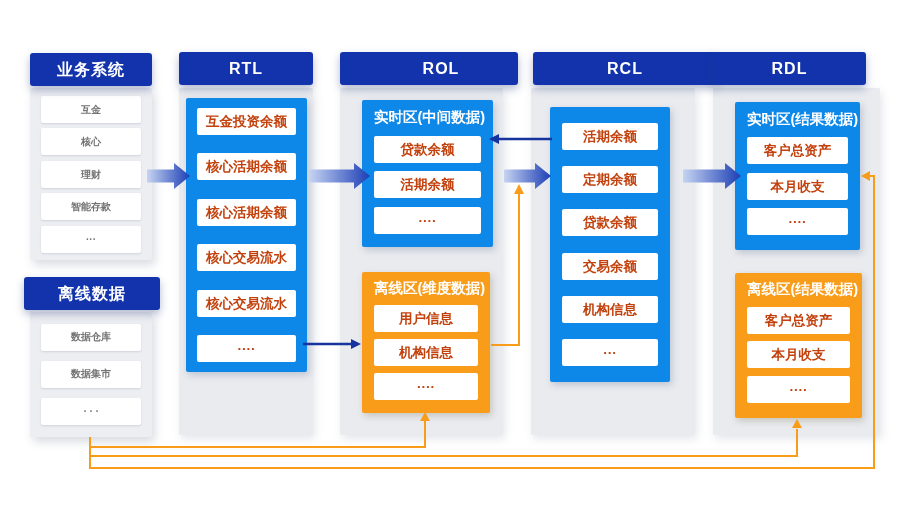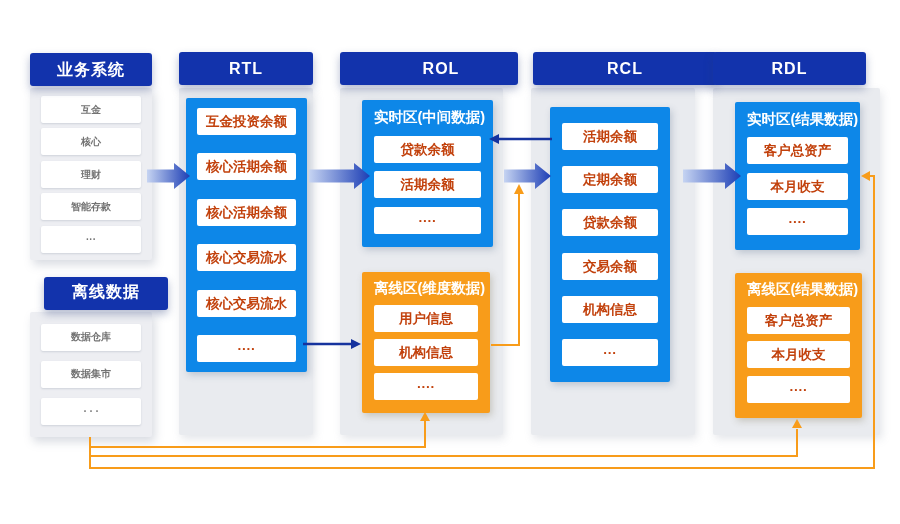--- a/index.html
+++ b/index.html
@@ -55,21 +55,21 @@
 
   <div class="hdr" style="left:30px;top:53px;width:122px;">业务系统</div>
   <div class="card" style="left:30px;top:88px;width:122px;height:172px;">
     <div class="citem">互金</div>
     <div class="citem">核心</div>
     <div class="citem">理财</div>
     <div class="citem">智能存款</div>
     <div class="citem">···</div>
   </div>
 
-  <div class="hdr" style="left:44px;top:277px;width:124px;font-family:Liberation Mono, monospace;">离线数据</div>
+  <div class="hdr" style="left:24px;top:277px;width:136px;">离线数据</div>
   <div class="card" style="left:30px;top:312px;width:122px;height:125px;font-family:Liberation Mono, monospace;">
     <div class="citem">数据仓库</div>
     <div class="citem">数据集市</div>
     <div class="citem">···</div>
   </div>
 
   <div class="panel" style="left:179px;top:88px;width:134px;height:347px;"></div>
   <div class="hdr" style="left:179px;top:52px;width:134px;">RTL</div>
   <div class="bluebox" style="left:186px;top:98px;width:121px;height:274px;padding:10px 11px;">
     <div class="bitem">互金投资余额</div>

